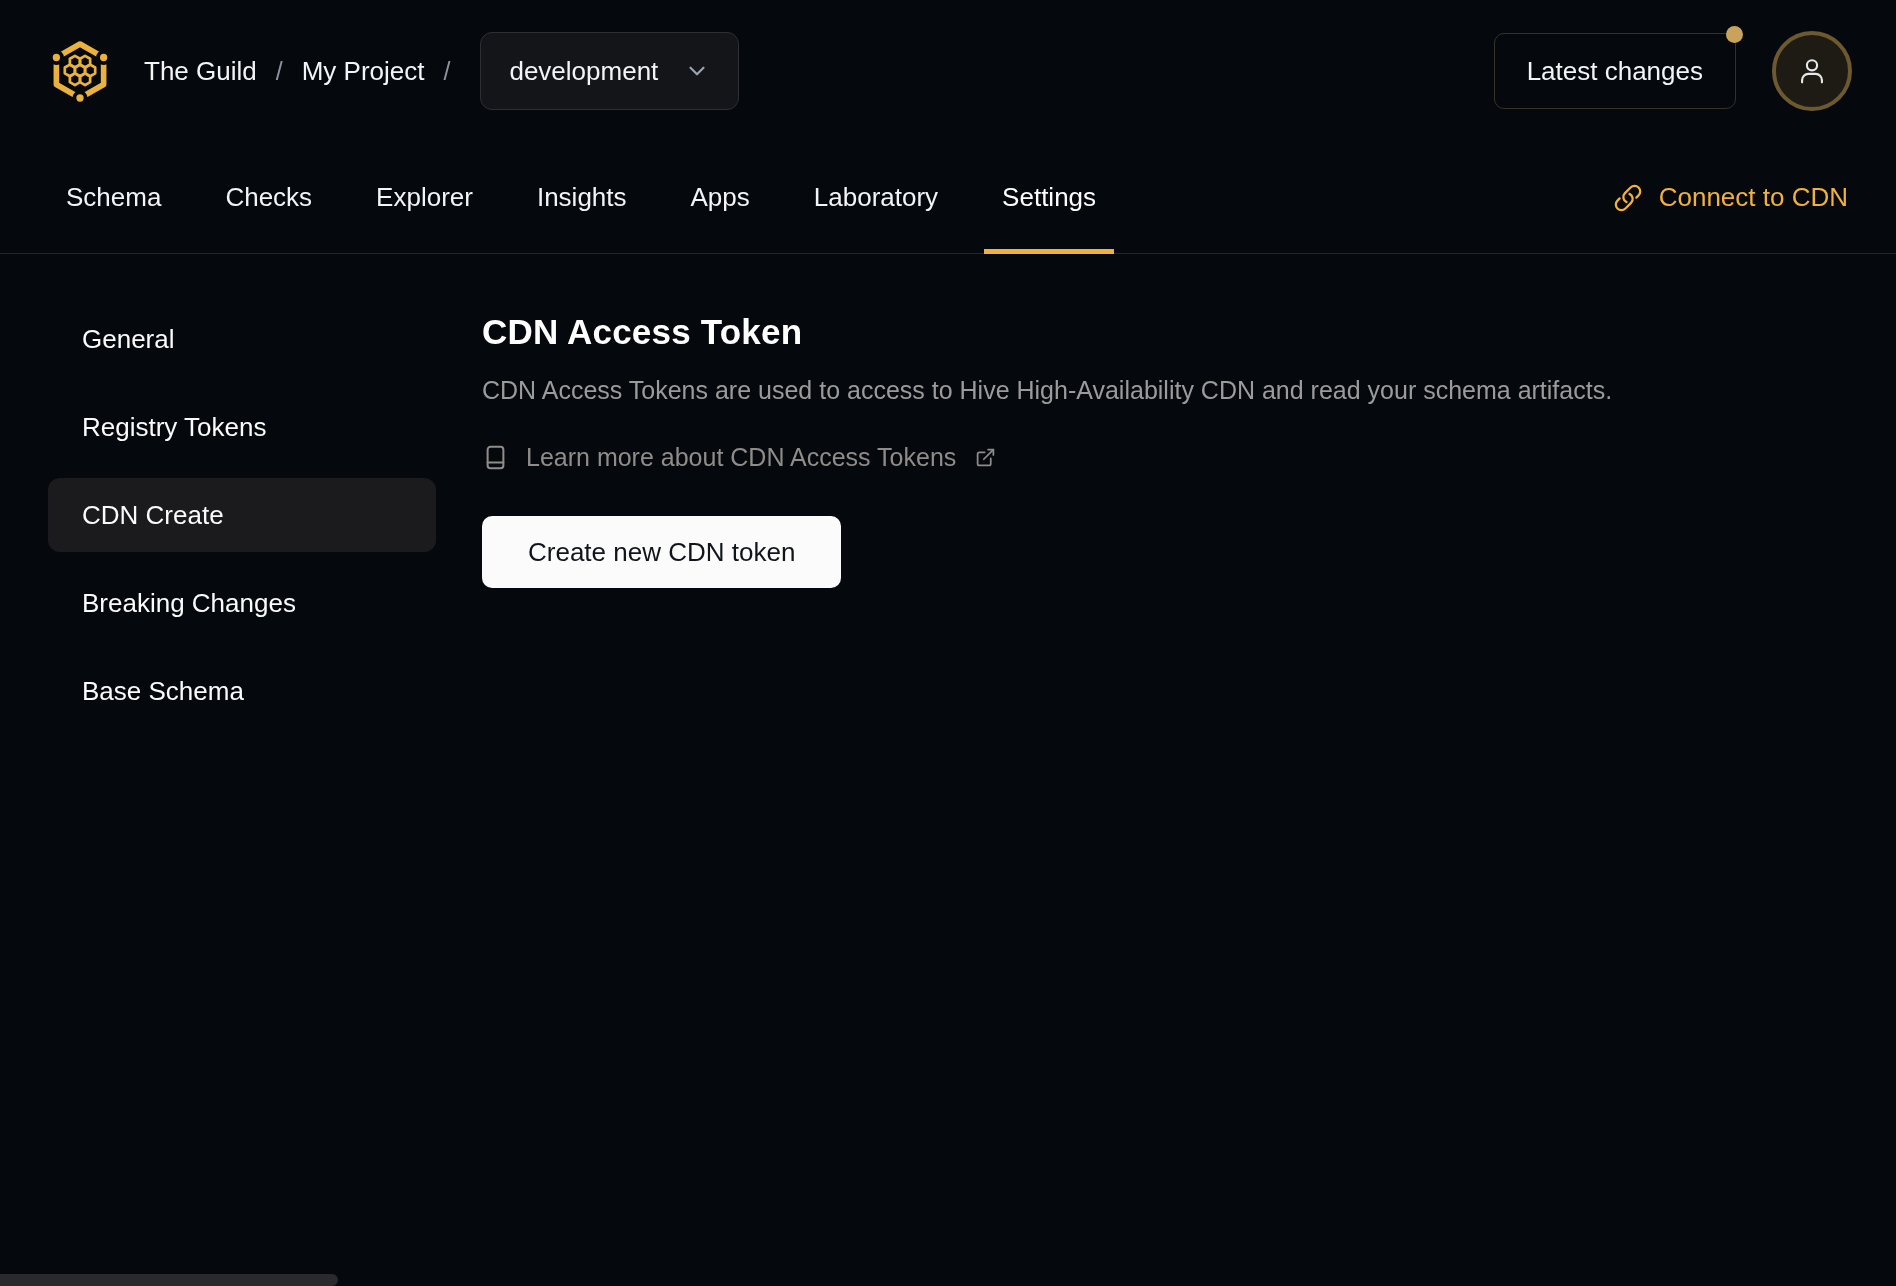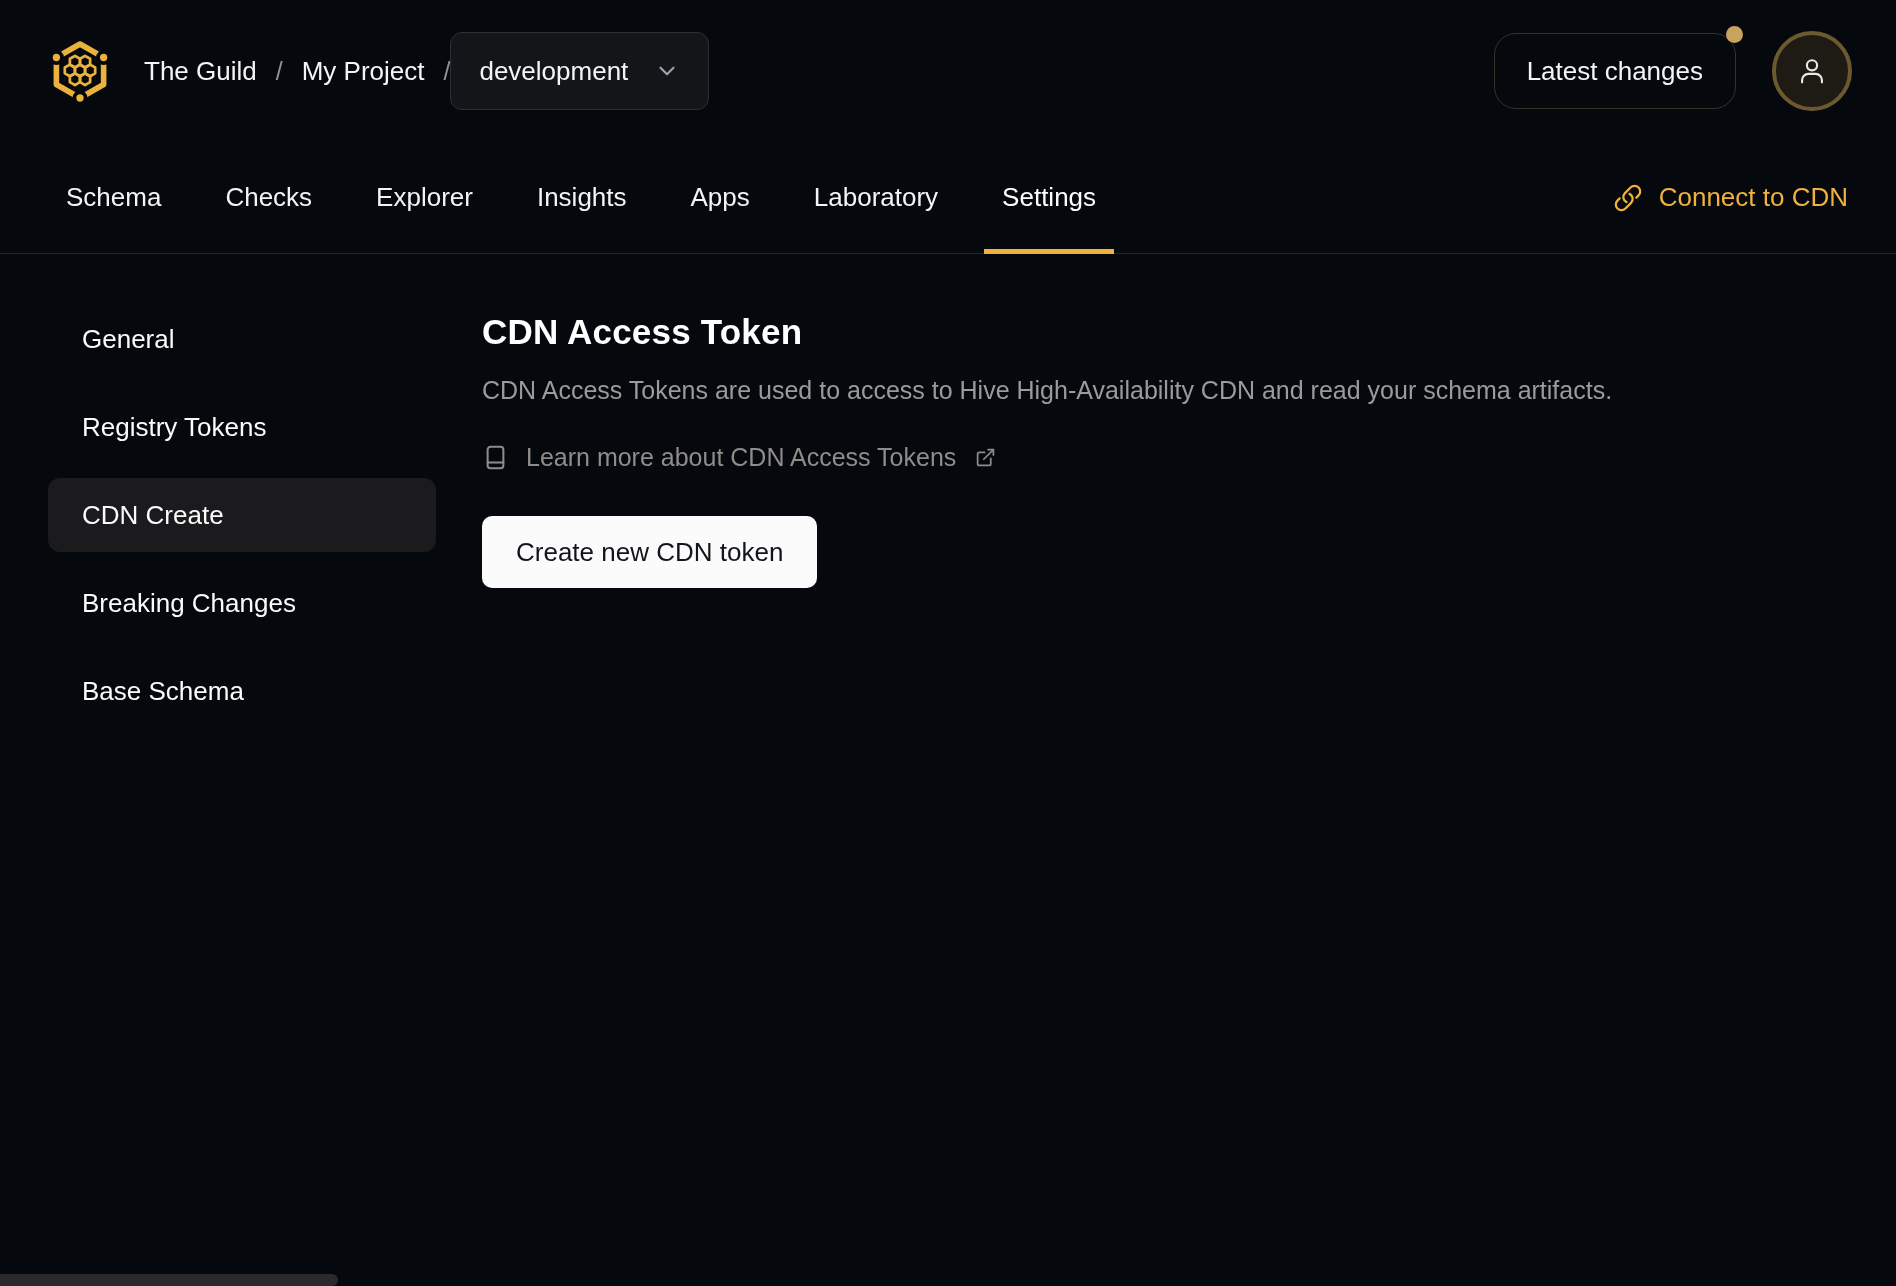--- a/index.html
+++ b/index.html
@@ -18,29 +18,29 @@
 
   
   .header { display: flex; align-items: center; height: 142px; padding: 0 44px; }
   .logo { width: 72px; height: 72px; color: #eab23d; flex: none; }
   .logo svg { width: 72px; height: 72px; }
   .breadcrumb { display: flex; align-items: center; gap: 19px; margin-left: 28px; font-size: 26px; }
   .crumb { color: #f3f4f6; font-weight: 500; }
   .sep { color: #8d929c; font-size: 25px; }
   .target-select {
     display: flex; align-items: center; gap: 26px;
-    height: 78px; padding: 0 28px;
+    margin-left: 30px; height: 78px; padding: 0 28px;
     background: #141519; border: 1px solid #2e2f35; border-radius: 12px;
     color: #f3f4f6; font-size: 26px;
   }
   .chevron { color: #9ca3af; }
   .header-right { margin-left: auto; display: flex; align-items: center; gap: 36px; }
   .latest {
     position: relative; height: 76px; padding: 0 32px;
-    background: transparent; border: 1px solid #363229; border-radius: 22px;
+    background: transparent; border: 1px solid #363229; border-radius: 10px;
     color: #f3f4f6; font-size: 26px;
   }
   .dot {
     position: absolute; top: -8px; right: -8px;
     width: 17px; height: 17px; border-radius: 50%;
     background: #c9a35c;
   }
   .avatar {
     width: 80px; height: 80px; border-radius: 50%;
     border: 4px solid #6d5930; background: #1e1b15;
@@ -82,21 +82,21 @@
   .main { padding-top: 58px; flex: 1; }
   .title { font-size: 35px; font-weight: 700; color: #ffffff; margin: 0 0 24px; letter-spacing: .2px; }
   .desc { font-size: 25px; color: #9b9b9b; margin: 12px 0 38px; }
   .learn {
     display: inline-flex; align-items: center; gap: 17px;
     color: #8f8c89; font-size: 25px; margin-bottom: 44px;
   }
   .learn .ext { margin-left: 2px; }
   .create {
     display: block;
-    height: 72px; padding: 0 34px;
+    height: 72px; padding: 0 46px;
     background: #fbfbfb; color: #11141a;
     border: none; border-radius: 10px;
     font-size: 26px; font-weight: 500;
   }
 
   .hscrollbar {
     position: absolute; left: 0; bottom: 0;
     width: 338px; height: 12px;
     background: #2a2a2d; border-radius: 0 8px 8px 0;
   }

